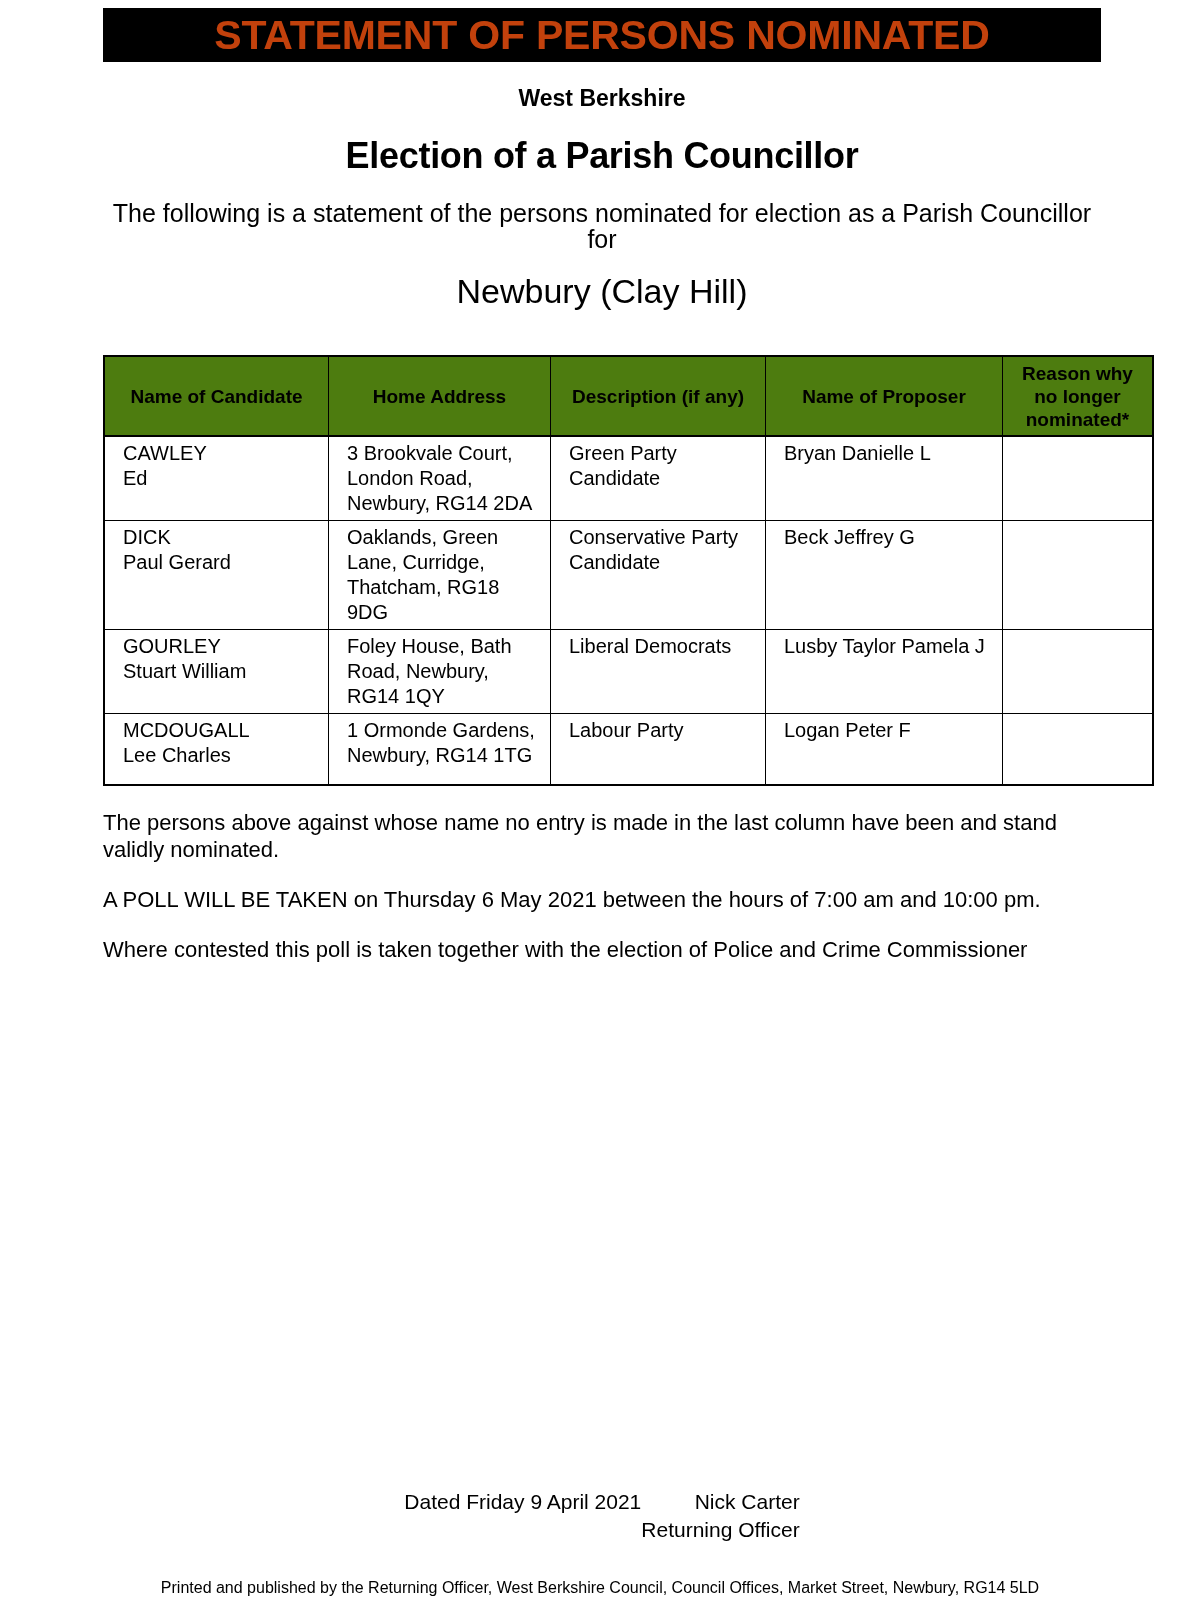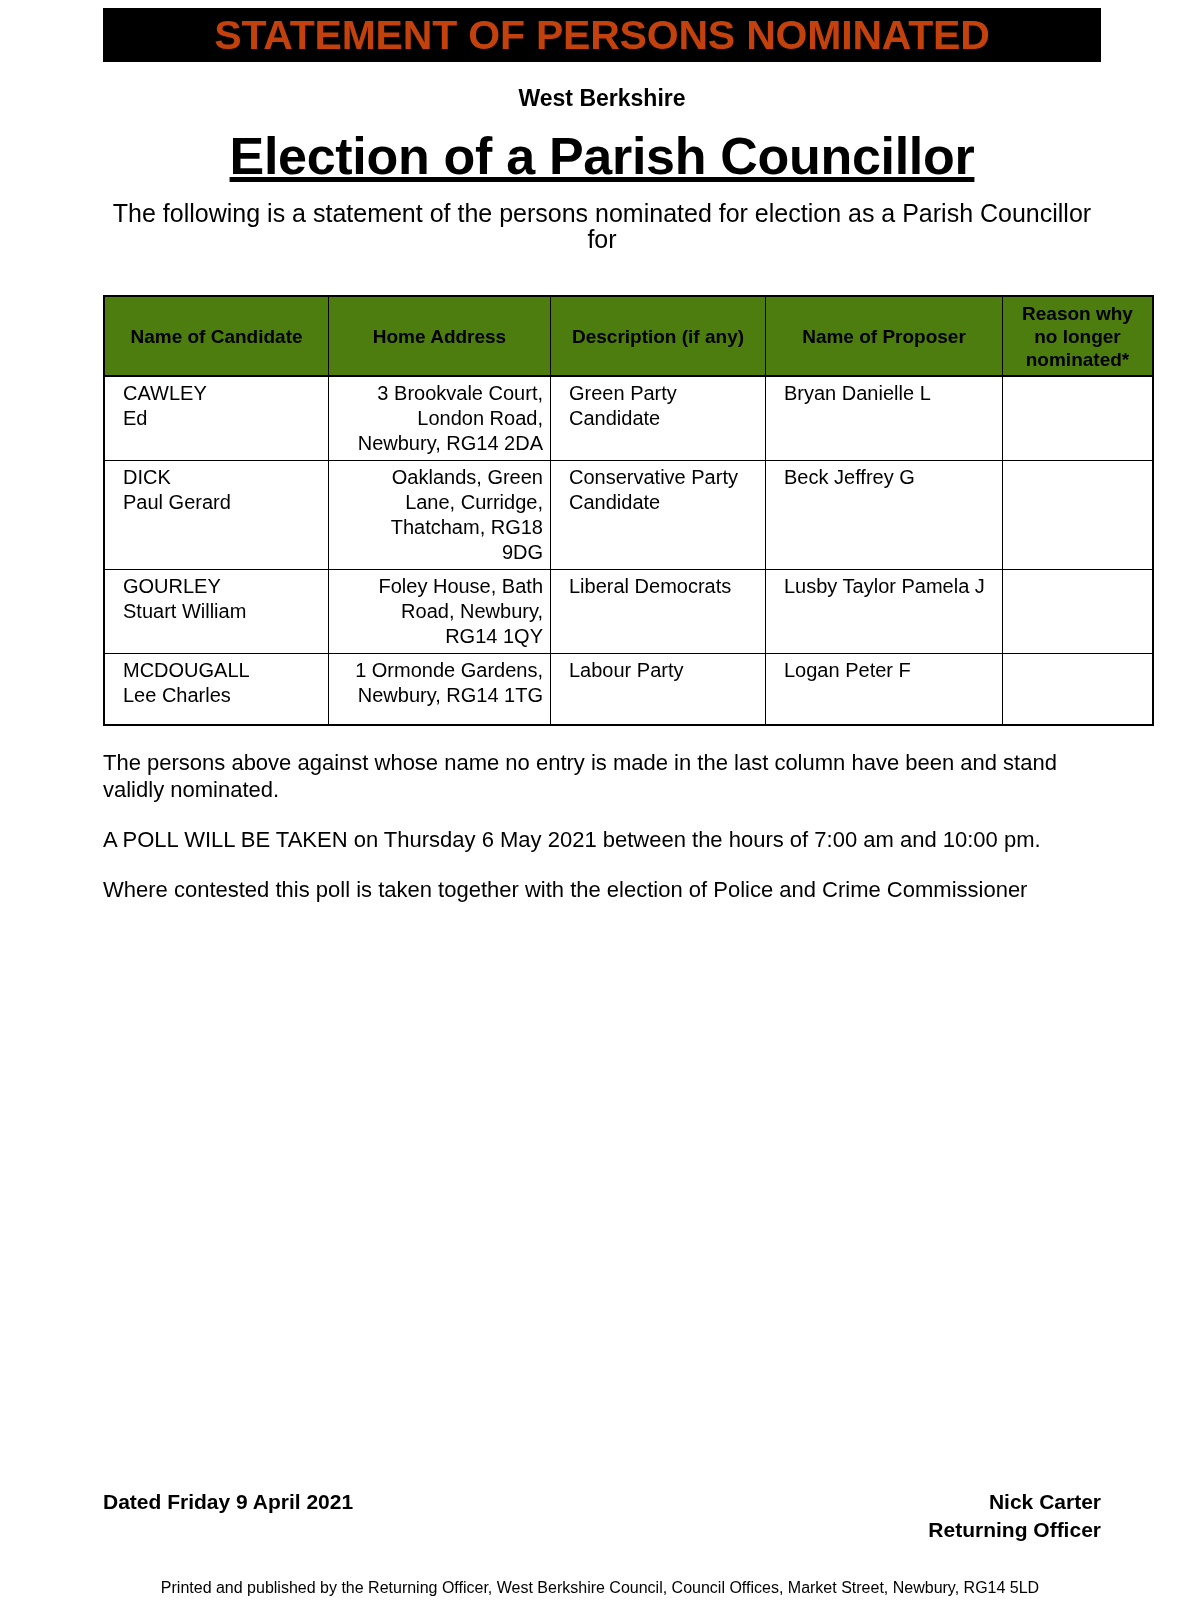--- a/index.html
+++ b/index.html
@@ -48,25 +48,24 @@
   .council {
     text-align: center;
     font-weight: bold;
     font-size: 23px;
     line-height: 28px;
     margin-top: 22px;
   }
   .election-title {
     text-align: center;
     font-weight: bold;
-    font-size: 52px;
+    font-size: 36px;
     line-height: 48px;
     margin-top: 20px;
     letter-spacing: -0.3px;
-    text-decoration: underline;
   }
   .intro {
     text-align: center;
     font-size: 25px;
     line-height: 26px;
     margin-top: 20px;
   }
   .ward {
     text-align: center;
     font-size: 34px;
@@ -99,21 +98,21 @@
     border-bottom: 2px solid #000;
     padding: 3px 4px;
   }
   .nom-table tbody td {
     font-size: 20px;
     line-height: 25px;
     font-weight: normal;
     padding-left: 18px;
   }
   .c-name  { width: 215px; }
-  .c-addr  { width: 213px; text-align: right; }
+  .c-addr  { width: 213px; }
   .c-desc  { width: 206px; }
   .c-prop  { width: 228px; }
   .c-reason{ width: 141px; }
 
   .row-1 td { height: 72px; }
   .row-2 td { height: 95px; }
   .row-3 td { height: 70px; }
   .row-4 td { height: 62px; }
 
   .cell-line { display: block; }
@@ -132,23 +131,22 @@
     width: 975px;
   }
 
   
   .footer-row {
     position: absolute;
     left: 103px;
     top: 1488px;
     width: 998px;
     display: flex;
-    justify-content: space-between;
+    justify-content: center;
     align-items: flex-start;
-    font-weight: bold;
   }
   .footer-date {
     font-size: 21px;
     line-height: 28px;
   }
   .footer-officer {
     font-size: 21px;
     line-height: 28px;
     text-align: right;
   }
@@ -169,20 +167,21 @@
   <div class="content">
 
     <div class="banner">STATEMENT OF PERSONS NOMINATED</div>
 
     <div class="council">West Berkshire</div>
 
     <div class="election-title">Election of a Parish Councillor</div>
 
     <div class="intro">The following is a statement of the persons nominated for election as a Parish Councillor for</div>
 
+    <div class="ward">Newbury (Clay Hill)</div>
 
     <table class="nom-table">
       <thead>
         <tr>
           <th class="c-name">Name of Candidate</th>
           <th class="c-addr">Home Address</th>
           <th class="c-desc">Description (if any)</th>
           <th class="c-prop">Name of Proposer</th>
           <th class="c-reason">
             <span class="cell-line">Reason why</span>

